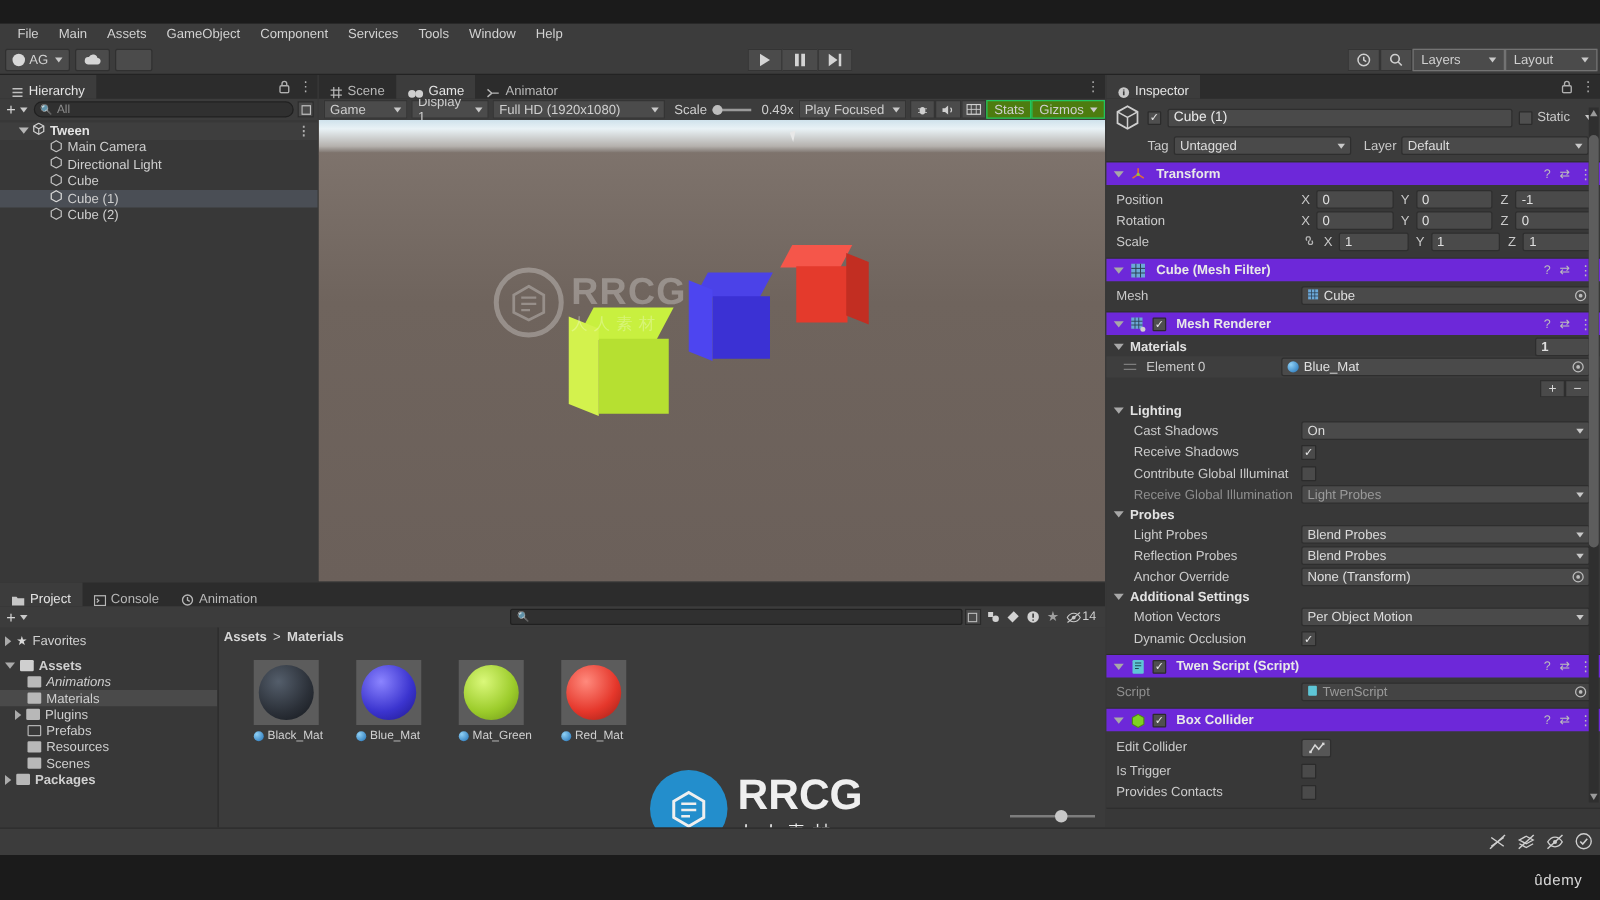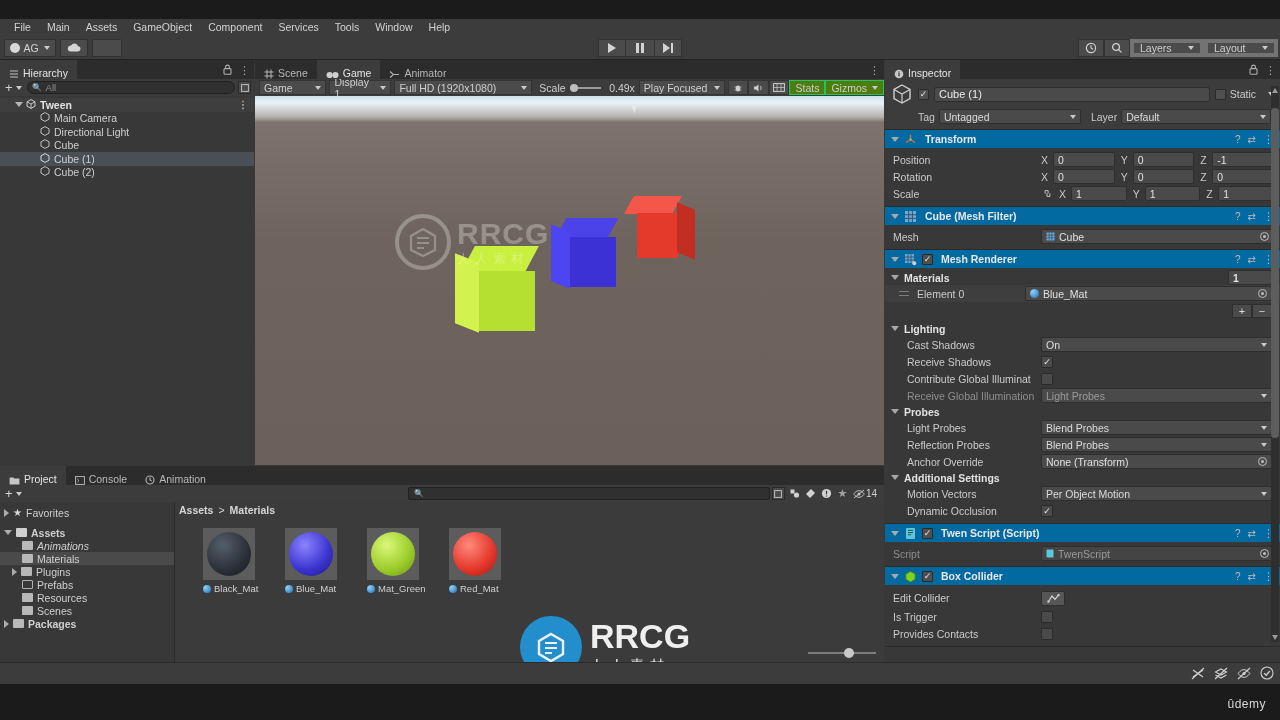--- a/index.html
+++ b/index.html
@@ -56,21 +56,21 @@
   .pause i { display:block; width:3px; height:10px; background:#d4d4d4; }
   .step { display:flex; align-items:center; gap:1px; }
   .step .t { width:0;height:0;border-left:7px solid #d4d4d4;border-top:5px solid transparent;border-bottom:5px solid transparent; }
   .step .b { width:2px; height:10px; background:#d4d4d4; }
   .tb-right { position:absolute; right:2px; top:3px; display:flex; align-items:center; gap:0; }
   .tb-icon-btn {
     width:26px; height:18px; background:#4b4b4b; border:1px solid #343434;
     display:flex; align-items:center; justify-content:center; color:#cfcfcf; font-size:11px;
   }
   .tb-drop {
-    height:18px; background:#4b4b4b; border:4px solid #737373; color:#d0d0d0;
+    height:18px; background:#4b4b4b; border:1px solid #737373; color:#d0d0d0;
     font-size:10.5px; display:flex; align-items:center; padding:0 6px; position:relative;
   }
   .tb-drop .lbl { flex:1; }
   .caret { width:0;height:0;border-left:3.5px solid transparent;border-right:3.5px solid transparent;border-top:4px solid #c9c9c9; margin-left:8px; }
 
   
   .panel { position:absolute; background:#383838; }
   .panel-tabs {
     height:19px; background:#2c2c2c; display:flex; align-items:center; position:relative;
   }
@@ -165,21 +165,21 @@
   .chk { width:11px;height:11px; background:#4f4f4f; border:1px solid #2b2b2b; border-radius:1px; display:flex;align-items:center;justify-content:center; color:#e4e4e4; font-size:9px; line-height:1; }
   .chk.on::after { content:"✓"; }
   .name-field { flex:1; height:15px; background:#4a4a4a; border:1px solid #2e2e2e; border-radius:2px; font-size:11px; color:#eaeaea; display:flex; align-items:center; padding:0 4px; }
   .static-box { display:flex; align-items:center; gap:4px; }
   .ih-row2 { display:flex; align-items:center; gap:4px; margin-top:4px; padding-left:27px; }
   .fld-label { font-size:10.5px; color:#c9c9c9; }
   .dropdown { height:15px; background:#4a4a4a; border:1px solid #2e2e2e; border-radius:2px; display:flex; align-items:center; padding:0 4px; font-size:10.5px; color:#dcdcdc; position:relative; }
   .dropdown .dv { flex:1; }
 
   .comp { border-bottom:1px solid #2b2b2b; }
-  .comp-head { height:18px; background:#0369a1; display:flex; align-items:center; gap:5px; padding:0 6px; position:relative; }
+  .comp-head { height:18px; background:#6d28d9; display:flex; align-items:center; gap:5px; padding:0 6px; position:relative; }
   .comp-head .title { font-weight:bold; font-size:10.5px; color:#e8e8e8; margin-left:3px; }
   .foldout { width:0;height:0;border-left:4px solid transparent;border-right:4px solid transparent;border-top:5px solid #a8a8a8; }
   .comp-icons { position:absolute; right:6px; display:flex; align-items:center; gap:7px; color:#bdbdbd; font-size:10px; }
   .cico { width:13px;height:13px; display:flex;align-items:center;justify-content:center; }
   .comp-body { padding:3px 0 4px 0; background:#383838; }
   .prow { height:17px; display:flex; align-items:center; padding-left:8px; font-size:10.5px; color:#cbcbcb; }
   .prow .plabel { width:148px; flex:none; }
   .prow .plabel.ind { padding-left:14px; }
   .prow .plabel.dim { color:#8f8f8f; }
   .xyz { display:flex; align-items:center; flex:1; gap:0; }

